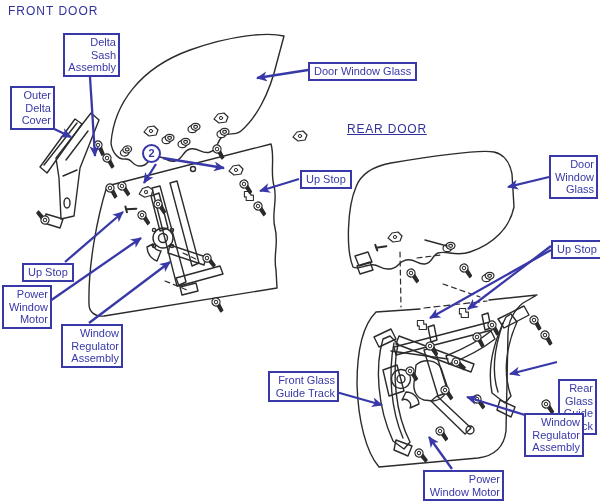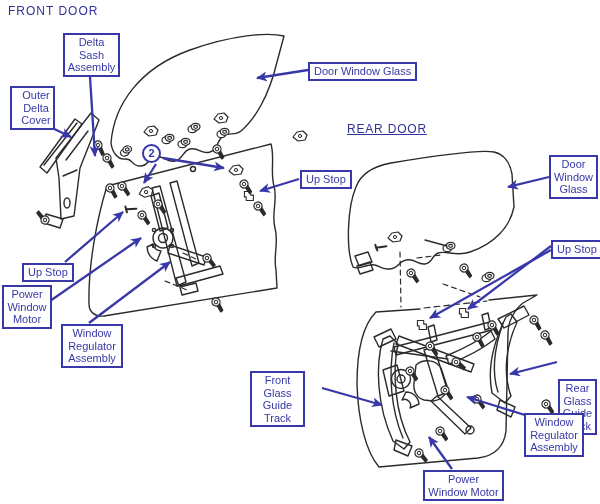--- a/index.html
+++ b/index.html
@@ -7,21 +7,21 @@
     position:relative;width:600px;height:504px;background:#ffffff;overflow:hidden;
     font-family:"Liberation Sans", sans-serif;
   }
   #lineart{position:absolute;left:0;top:0;}
   .door-title{
     position:absolute;color:#31319c;font-size:12px;letter-spacing:1px;
     font-weight:normal;white-space:nowrap;
   }
   .lbl{
     position:absolute;box-sizing:border-box;border:2px solid #3838a8;background:#ffffff;
-    color:#3838a8;font-size:11px;line-height:12.5px;text-align:center;
+    color:#3838a8;font-size:11px;line-height:12.5px;text-align:right;
     padding:1px 2px;z-index:3;
   }
   .nowrap{white-space:nowrap;padding:1px 4px;}
   .callout{
     position:absolute;box-sizing:border-box;width:19px;height:19px;border-radius:50%;
     border:2px solid #3838a8;background:#fff;color:#3838a8;font-size:11px;font-weight:bold;
     text-align:center;line-height:15px;z-index:3;
   }
 </style>
 </head>
@@ -224,21 +224,21 @@
   <div class="lbl nowrap" style="left:22px;top:263px;">Up Stop</div>
 
   <div class="lbl" style="left:2px;top:285px;width:50px;">Power Window Motor</div>
 
   <div class="lbl" style="left:61px;top:324px;width:62px;">Window Regulator Assembly</div>
 
   <div class="lbl" style="left:549px;top:155px;width:49px;">Door Window Glass</div>
 
   <div class="lbl nowrap" style="left:551px;top:240px;">Up Stop</div>
 
-  <div class="lbl" style="left:250px;top:371px;width:55px;">Front Glass Guide Track</div>
+  <div class="lbl" style="left:268px;top:371px;width:71px;">Front Glass Guide Track</div>
 
   <div class="lbl" style="left:558px;top:331px;width:39px;margin-top:48px;">Rear Glass Guide Track</div>
 
   <div class="lbl" style="left:524px;top:413px;width:60px;">Window Regulator Assembly</div>
 
   <div class="lbl" style="left:423px;top:470px;width:81px;">Power Window Motor</div>
 
 </div>
 
 </body></html>

